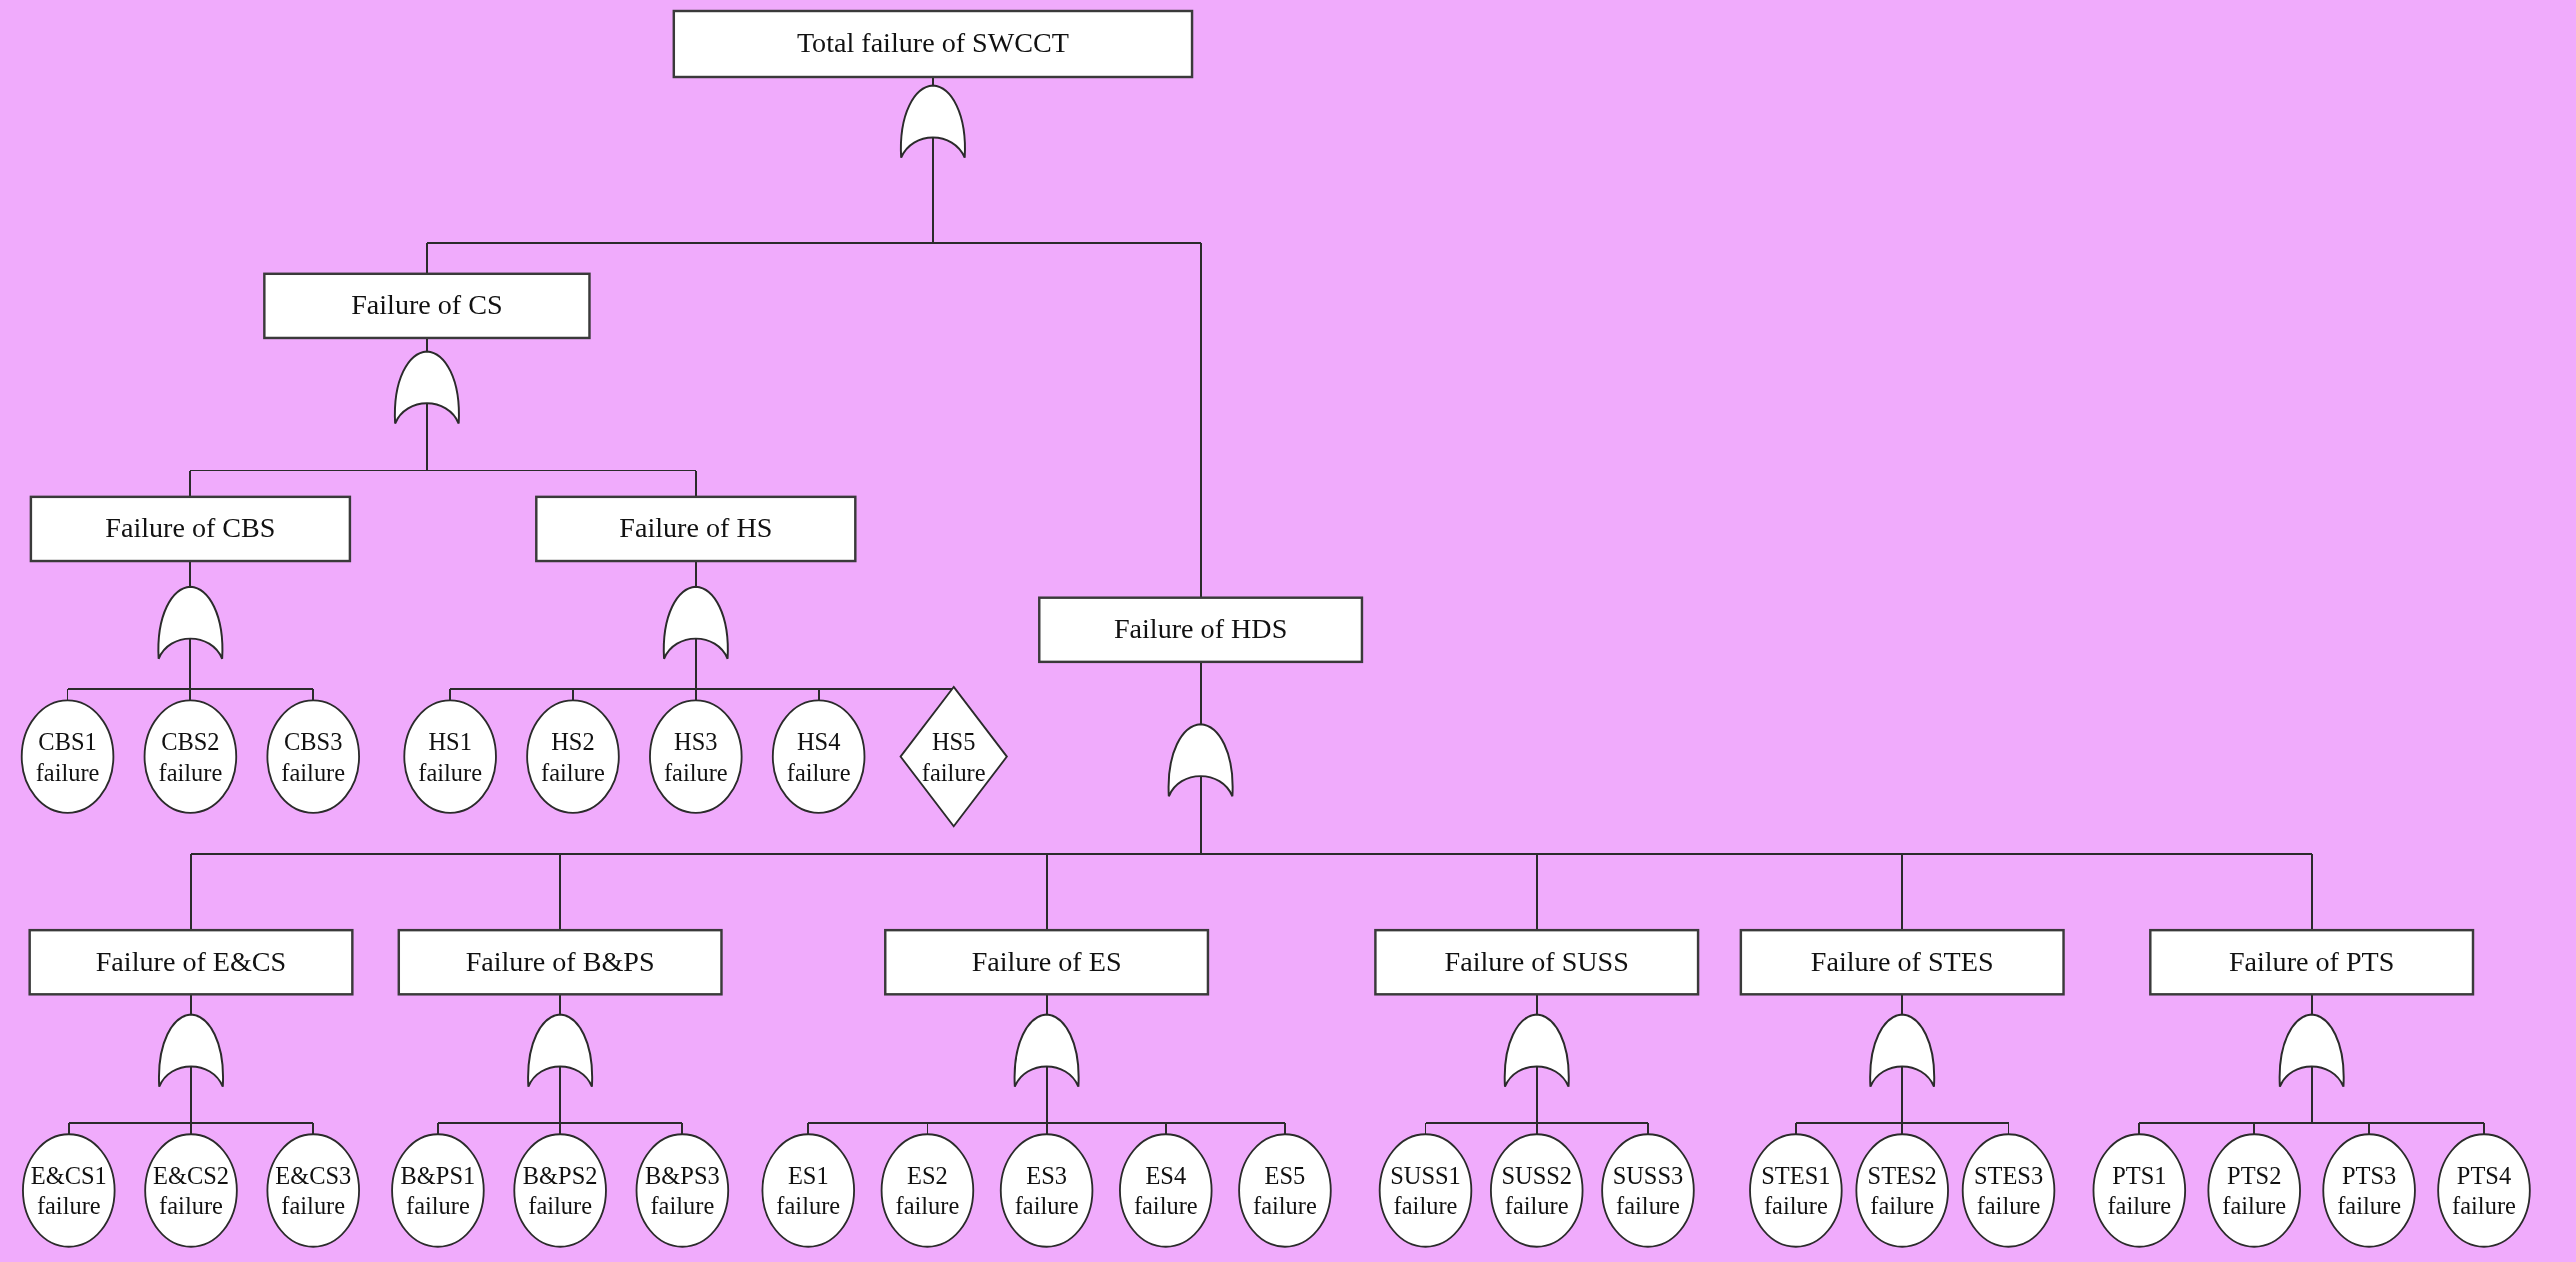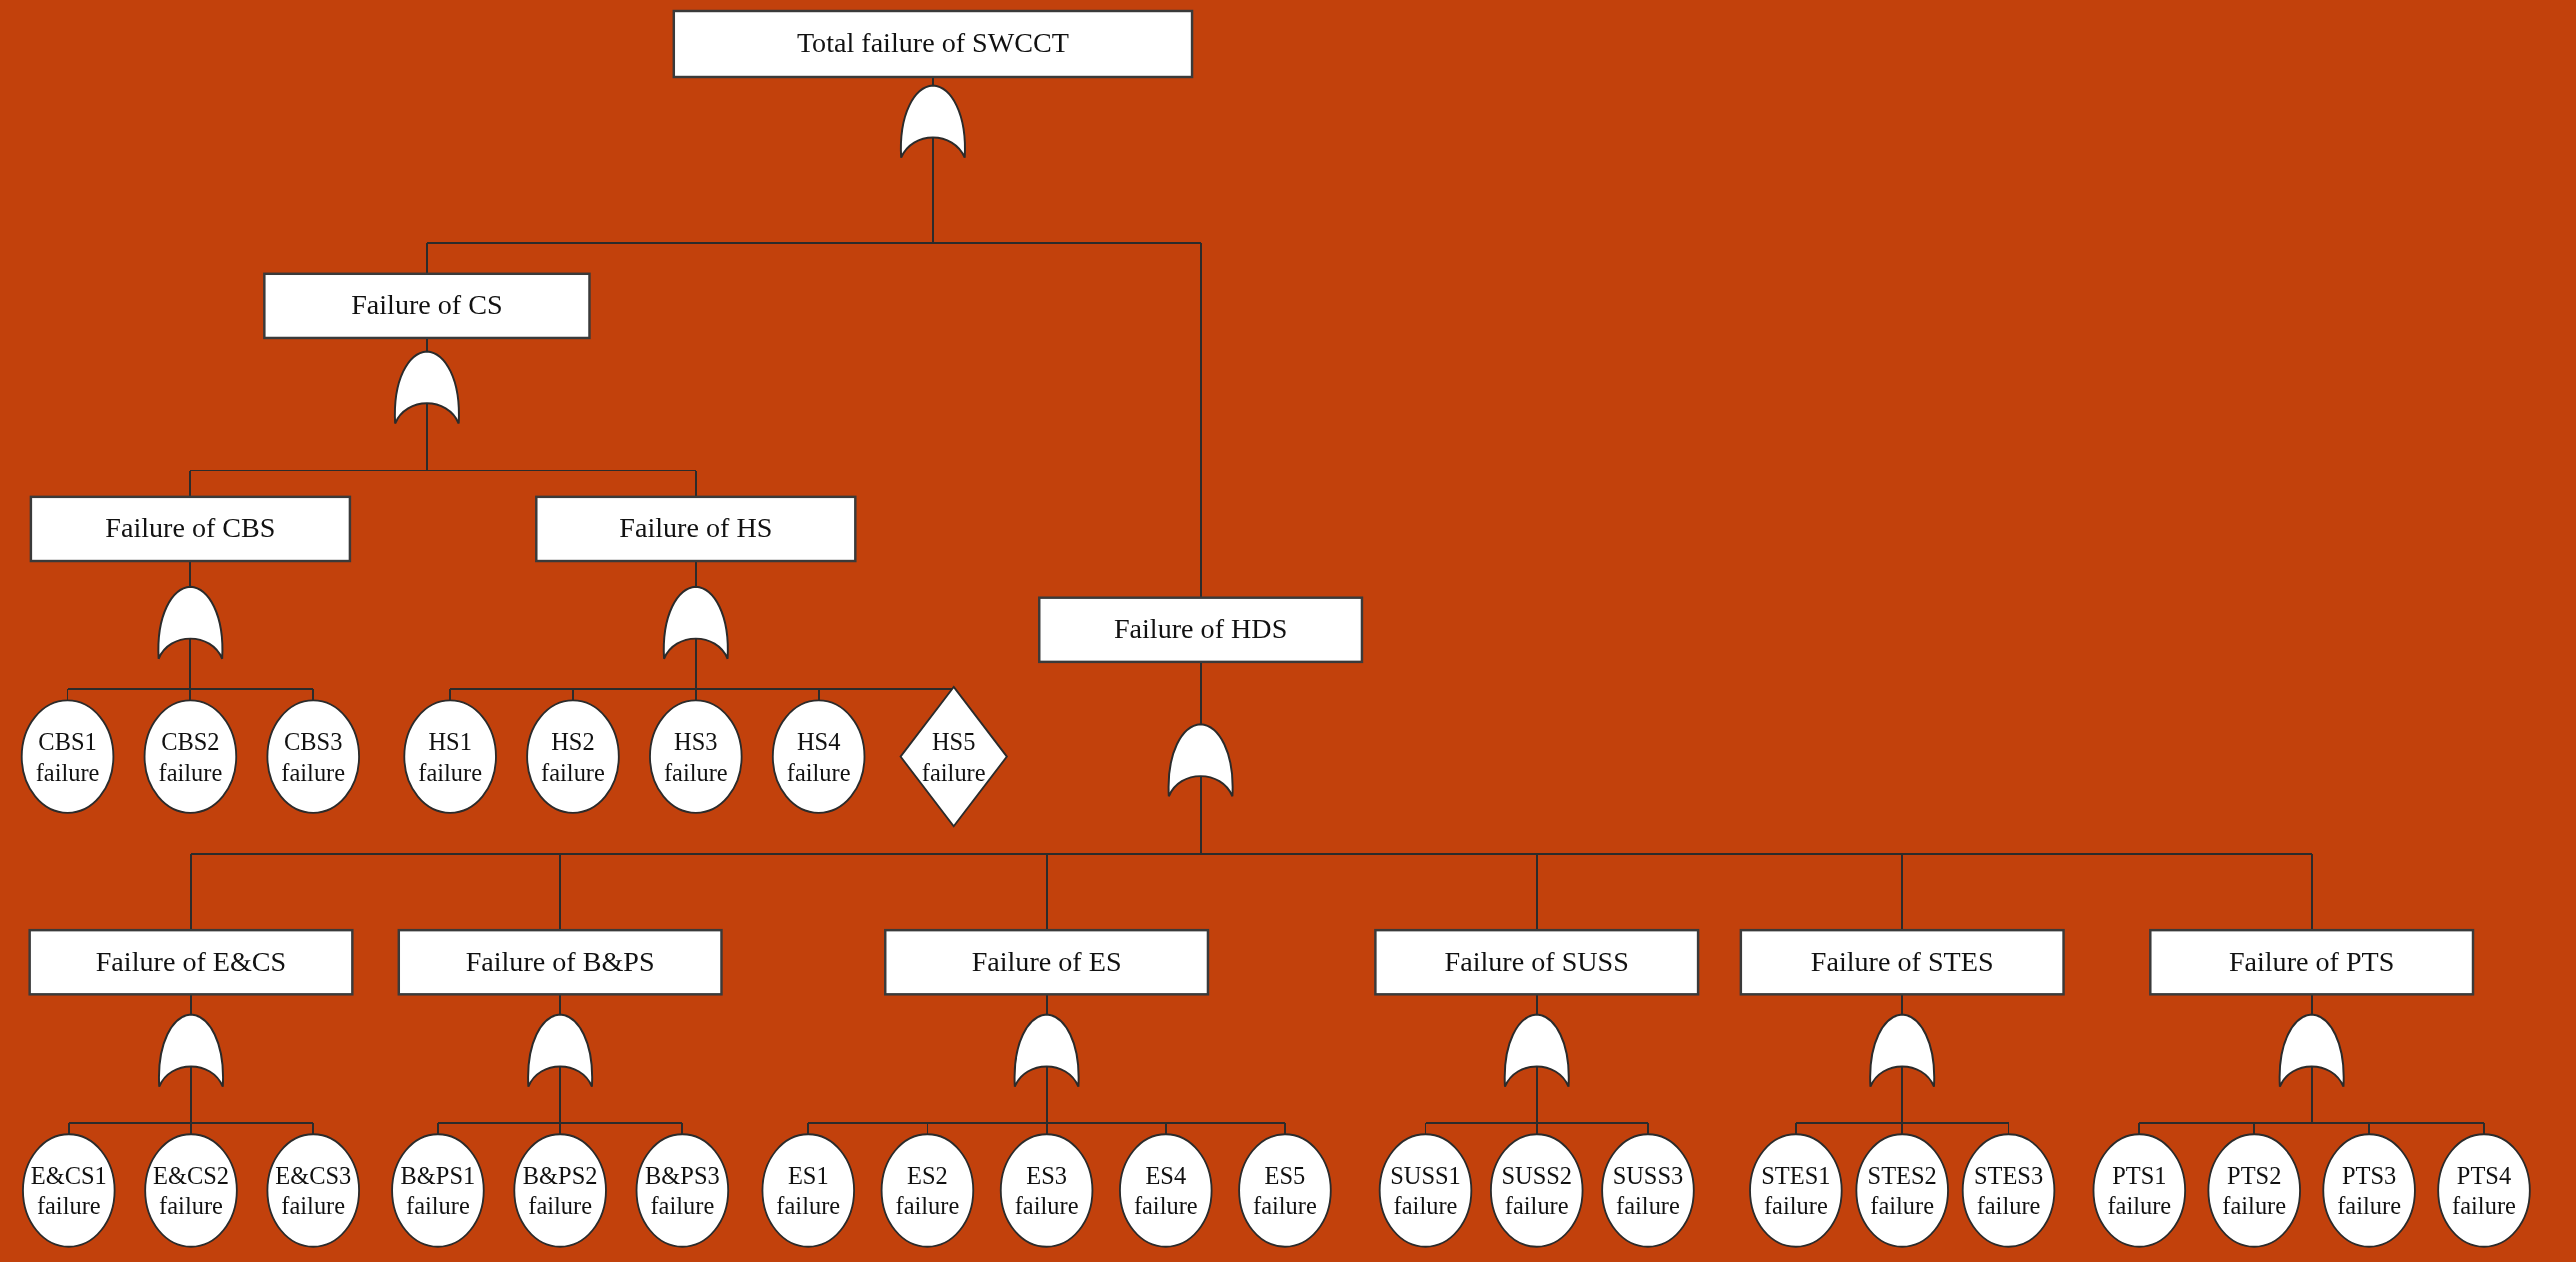--- a/index.html
+++ b/index.html
@@ -4,21 +4,21 @@
 <style>
   html, body {
     margin: 0;
     padding: 0;
     background: #ffffff;
   }
   #diagram-root {
     position: relative;
     width: 2576px;
     height: 1262px;
-    background: #c2410c;
+    background: #f0abfc;
     font-family: "Liberation Serif", "DejaVu Serif", serif;
     overflow: hidden;
   }
   svg#ft-svg {
     position: absolute;
     top: 0; left: 0;
     width: 2576px;
     height: 1262px;
     display: block;
   }

